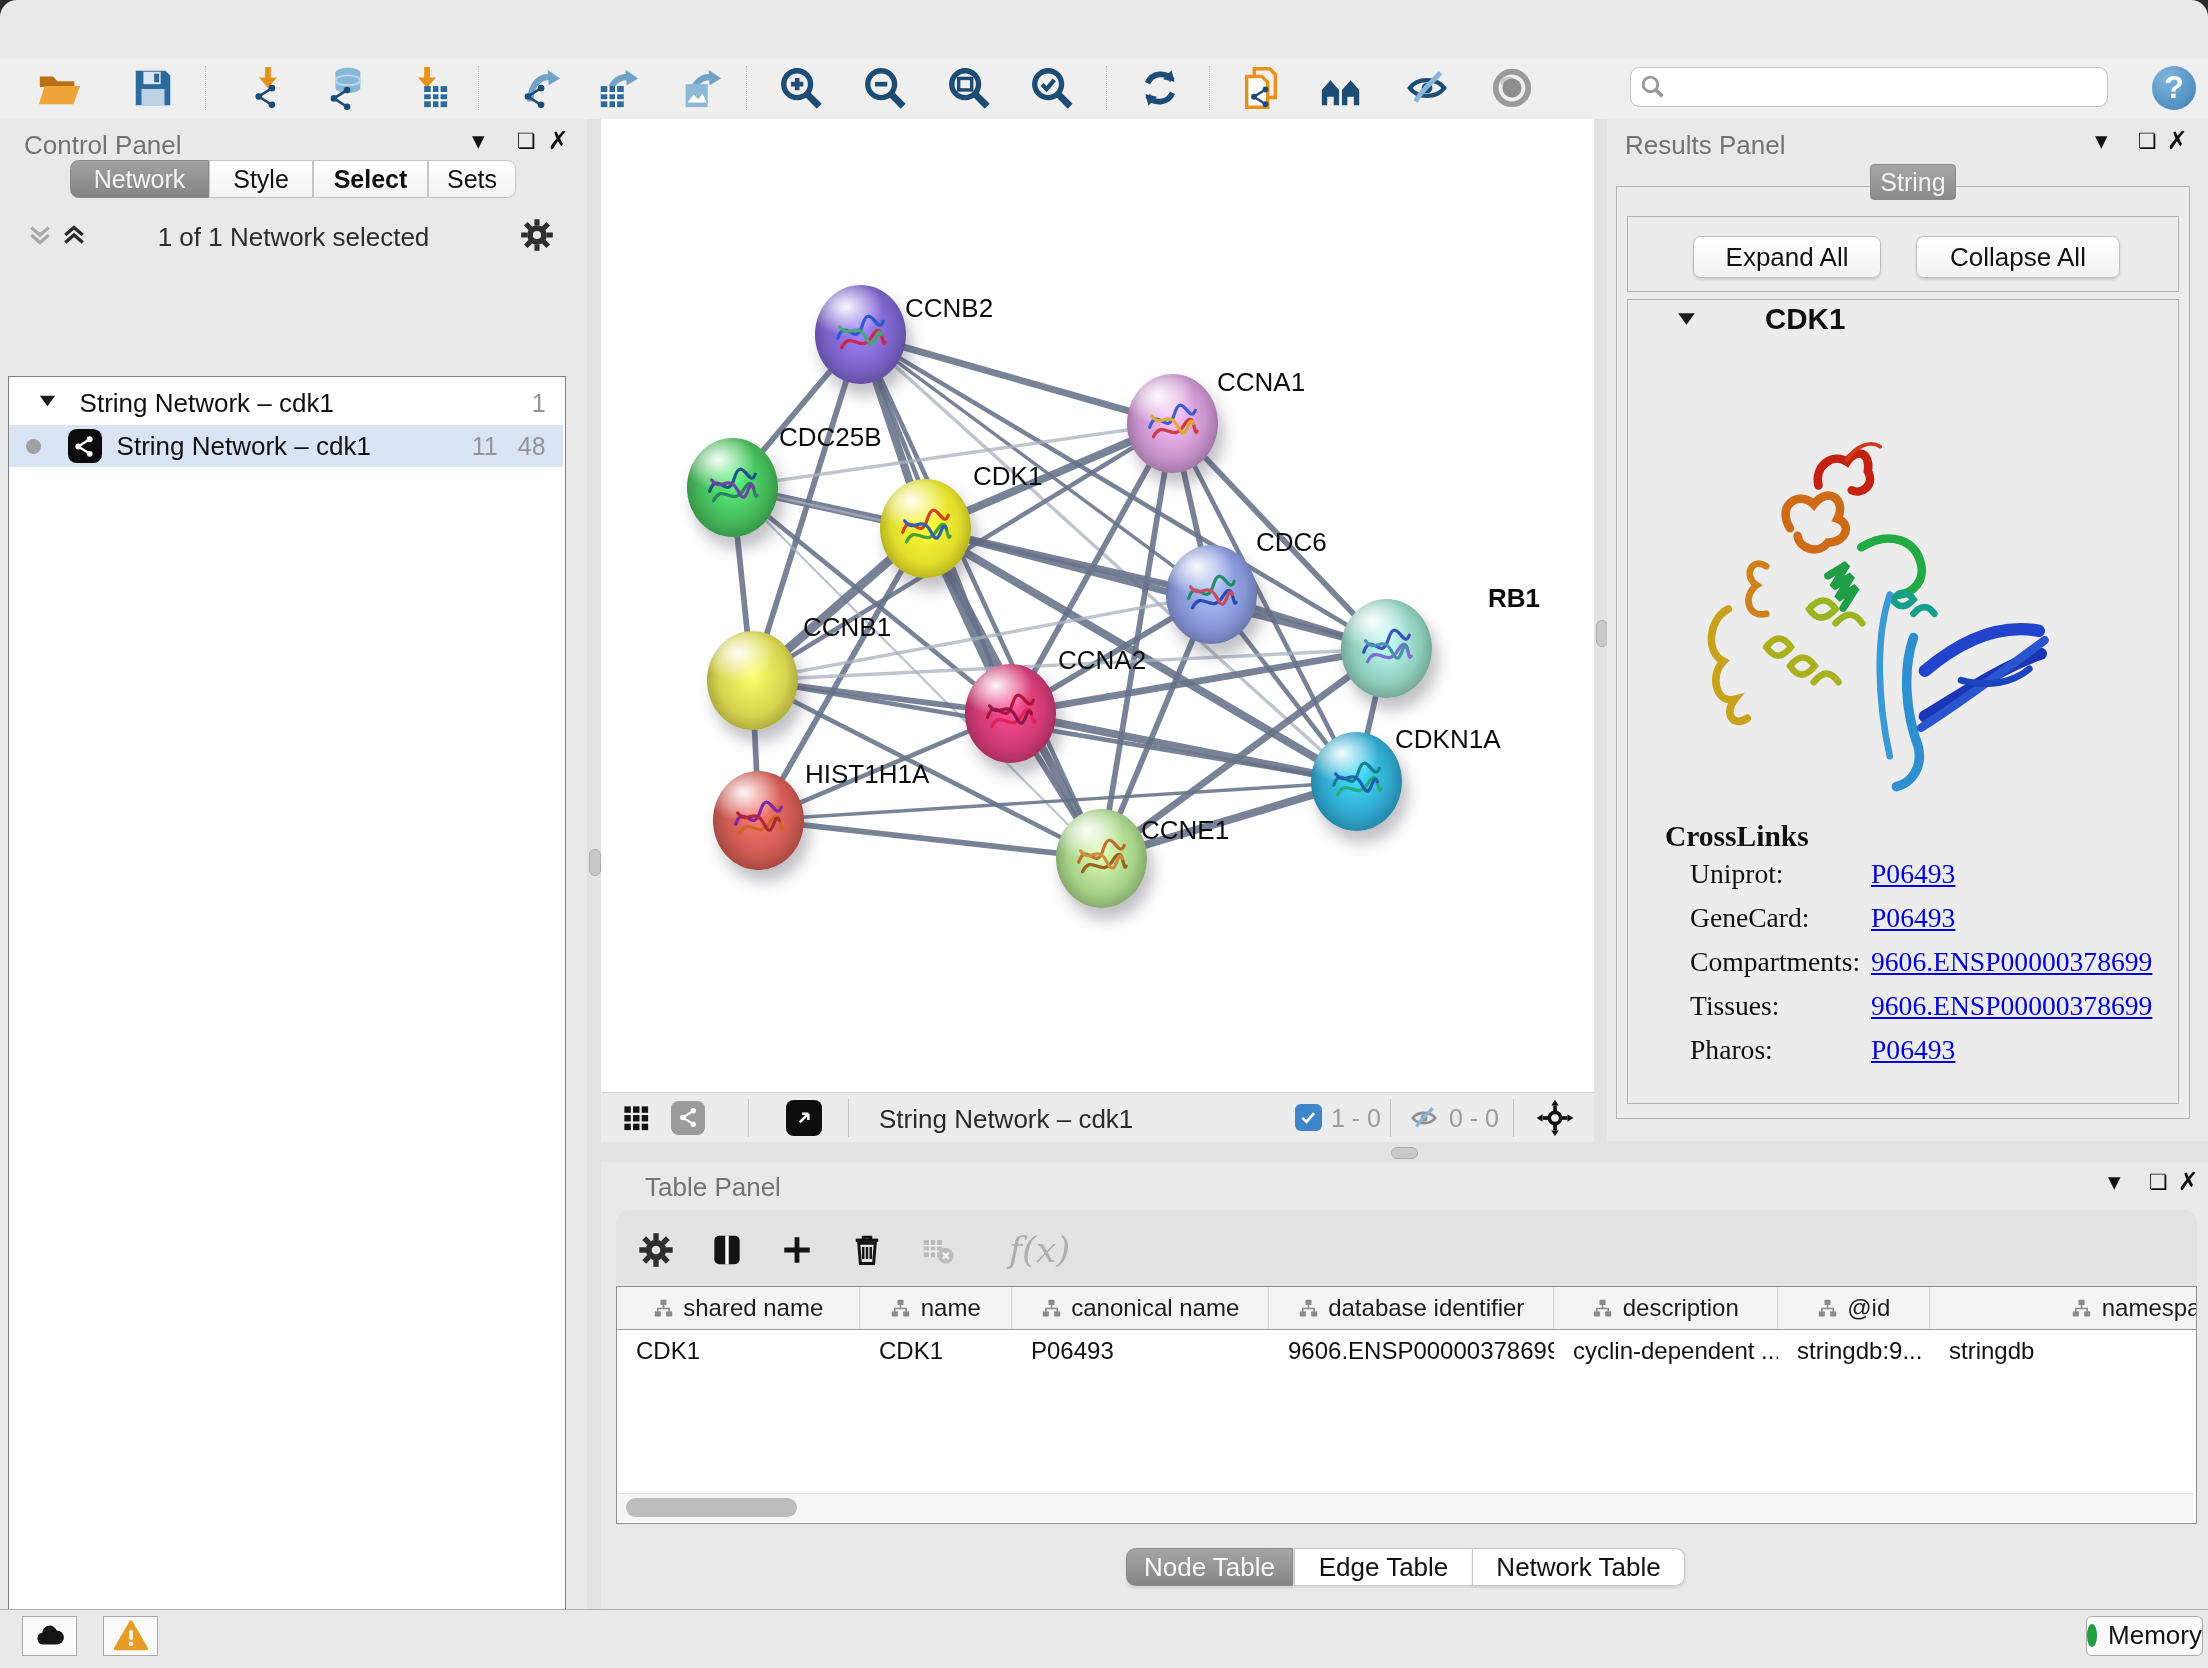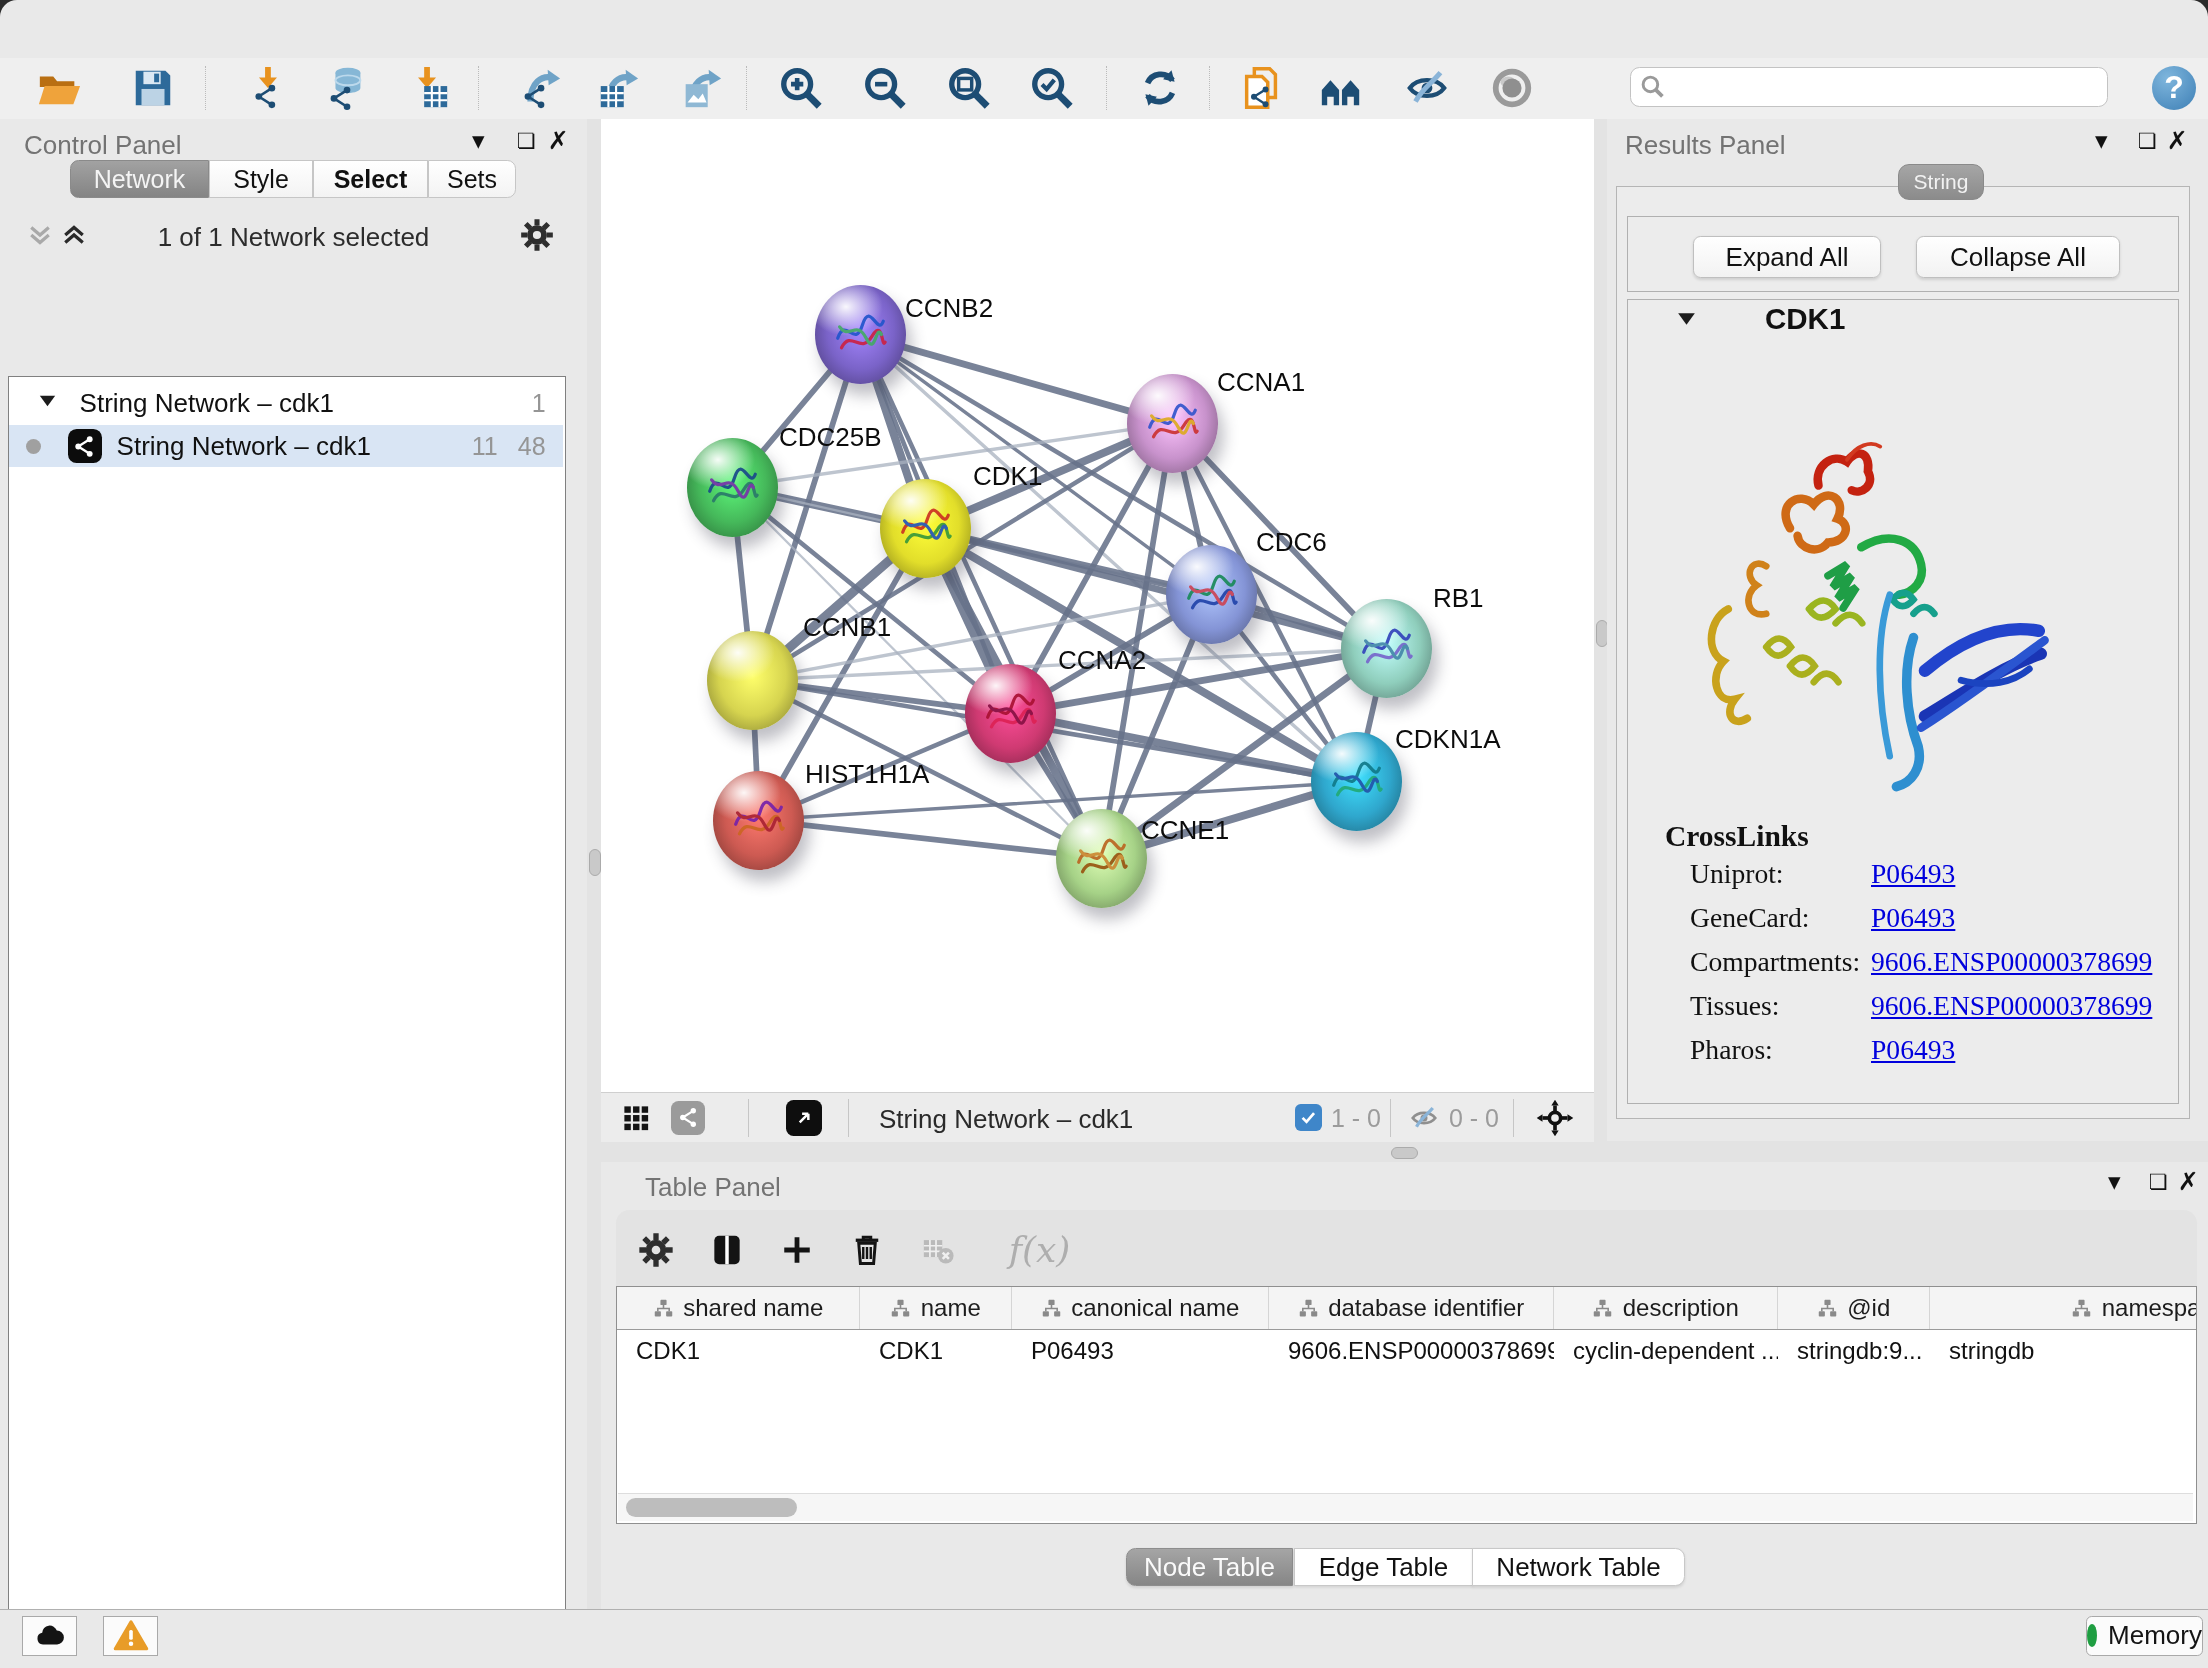--- a/index.html
+++ b/index.html
@@ -33,21 +33,21 @@
   .net-label{position:absolute;font-size:26px;color:#0c0c0c;white-space:nowrap;}
   #net-toolbar{position:absolute;left:601px;top:1092px;width:993px;height:49px;background:#ececec;border-top:1px solid #cfcfcf;}
   .ntb-sep{position:absolute;top:5.7px;height:38px;border-left:1px solid #c6c6c6;}
   .icon-box{position:absolute;border-radius:7.6px;display:flex;align-items:center;justify-content:center;}
   .count-txt{position:absolute;font-size:25px;color:#9b9b9b;top:11.4px;}
   
   .splitter{position:absolute;background:#e3e3e3;}
   .handle{position:absolute;background:#c9c9c9;border:1px solid #ababab;border-radius:7.6px;}
   
   #results-panel{position:absolute;left:1607px;top:119px;width:601px;height:1022px;background:#e9e9e9;}
-  #rp-tab{position:absolute;left:1870px;top:164px;width:84px;height:34px;background:linear-gradient(#a6a6a6,#8b8b8b);border:1px solid #8a8a8a;border-radius:11px;color:#f2f2f2;font-size:21px;display:flex;align-items:center;justify-content:center;z-index:3;margin-left:28px;}
+  #rp-tab{position:absolute;left:1870px;top:164px;width:84px;height:34px;background:linear-gradient(#a6a6a6,#8b8b8b);border:1px solid #8a8a8a;border-radius:4px;color:#f2f2f2;font-size:25px;display:flex;align-items:center;justify-content:center;z-index:3;}
   #rp-outer{position:absolute;left:1616px;top:186px;width:574px;height:933px;background:#ececec;border:1px solid #b5b5b5;box-sizing:border-box;}
   #rp-buttons-box{position:absolute;left:1627px;top:216px;width:552px;height:76px;border:1px solid #b0b0b0;box-sizing:border-box;}
   .rp-btn{position:absolute;top:236px;height:40px;background:linear-gradient(#ffffff,#f2f2f2);border:1px solid #bfbfbf;border-radius:7.6px;font-size:26px;color:#111;display:flex;align-items:center;justify-content:center;box-shadow:0 1.9px 2.9px rgba(0,0,0,.12);}
   #rp-entry-box{position:absolute;left:1627px;top:299px;width:552px;height:805px;border:1px solid #b0b0b0;box-sizing:border-box;}
   #rp-inner{position:absolute;left:1637px;top:347px;width:533px;height:743px;background:#f1f1f1;border:1px solid #bdbdbd;box-sizing:border-box;}
   .xlink-row{height:44px;display:flex;align-items:center;font-family:"Liberation Serif",serif;font-size:27.6px;color:#111;}
   .xlink-label{width:181px;}
   .xlink-value{color:#0000dd;text-decoration:underline;}
   
   #table-panel{position:absolute;left:601px;top:1162px;width:1607px;height:447px;background:#e9e9e9;}
@@ -409,21 +409,21 @@
         </svg>
       </div>
       <div class="net-label" style="left: 655px; top: 408px;">CDC6</div>
       <div class="net-node" style="left: 740px; top: 480px; background: radial-gradient(58% 42% at 34% 22%, rgba(255, 255, 255, 0.95), rgba(255, 255, 255, 0) 70%), radial-gradient(at 50% 45%, rgb(193, 255, 254) 0%, rgb(143, 206, 188) 52%, rgb(79, 113, 103) 100%);">
         <svg width="61" height="57" viewBox="0 0 64 60" style="position:absolute;left:15px;top:21px;opacity:.92">
           <path d="M8 34 C16 10, 26 46, 34 20 S 50 32, 56 16" fill="none" stroke="#3344bb" stroke-width="3.4" stroke-linecap="round"></path>
           <path d="M12 44 C22 24, 32 52, 44 32 S 54 46, 58 38" fill="none" stroke="#7766cc" stroke-width="3.4" stroke-linecap="round"></path>
           <path d="M10 22 C20 36, 28 14, 38 34 S 48 18, 54 30" fill="none" stroke="#4488aa" stroke-width="3.4" stroke-linecap="round"></path>
         </svg>
       </div>
-      <div class="net-label" style="left: 832px; top: 464px;">RB1</div>
+      <div class="net-label" style="left: 887px; top: 464px; font-weight: bold;">RB1</div>
       <div class="net-node" style="left: 106px; top: 512px; background: radial-gradient(58% 42% at 34% 22%, rgba(255, 255, 255, 0.95), rgba(255, 255, 255, 0) 70%), radial-gradient(at 50% 45%, rgb(255, 255, 107) 0%, rgb(214, 212, 79) 52%, rgb(118, 117, 43) 100%);"></div>
       <div class="net-label" style="left: 202px; top: 493px;">CCNB1</div>
       <div class="net-node" style="left: 364px; top: 545px; background: radial-gradient(58% 42% at 34% 22%, rgba(255, 255, 255, 0.95), rgba(255, 255, 255, 0) 70%), radial-gradient(at 50% 45%, rgb(255, 78, 154) 0%, rgb(207, 58, 114) 52%, rgb(114, 32, 63) 100%);">
         <svg width="61" height="57" viewBox="0 0 64 60" style="position:absolute;left:15px;top:21px;opacity:.92">
           <path d="M8 34 C16 10, 26 46, 34 20 S 50 32, 56 16" fill="none" stroke="#aa1133" stroke-width="3.4" stroke-linecap="round"></path>
           <path d="M12 44 C22 24, 32 52, 44 32 S 54 46, 58 38" fill="none" stroke="#dd2255" stroke-width="3.4" stroke-linecap="round"></path>
           <path d="M10 22 C20 36, 28 14, 38 34 S 48 18, 54 30" fill="none" stroke="#881144" stroke-width="3.4" stroke-linecap="round"></path>
         </svg>
       </div>
       <div class="net-label" style="left: 457px; top: 526px;">CCNA2</div>

